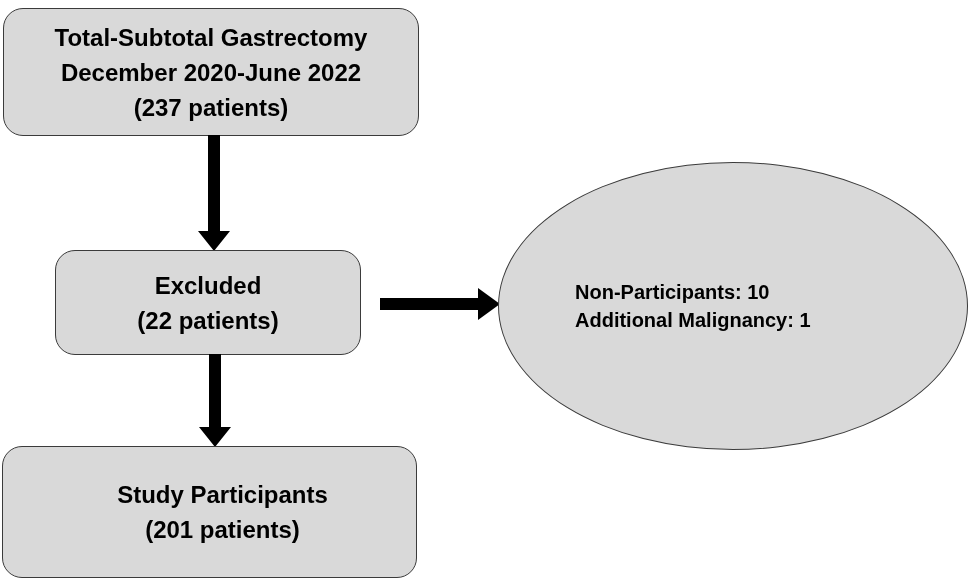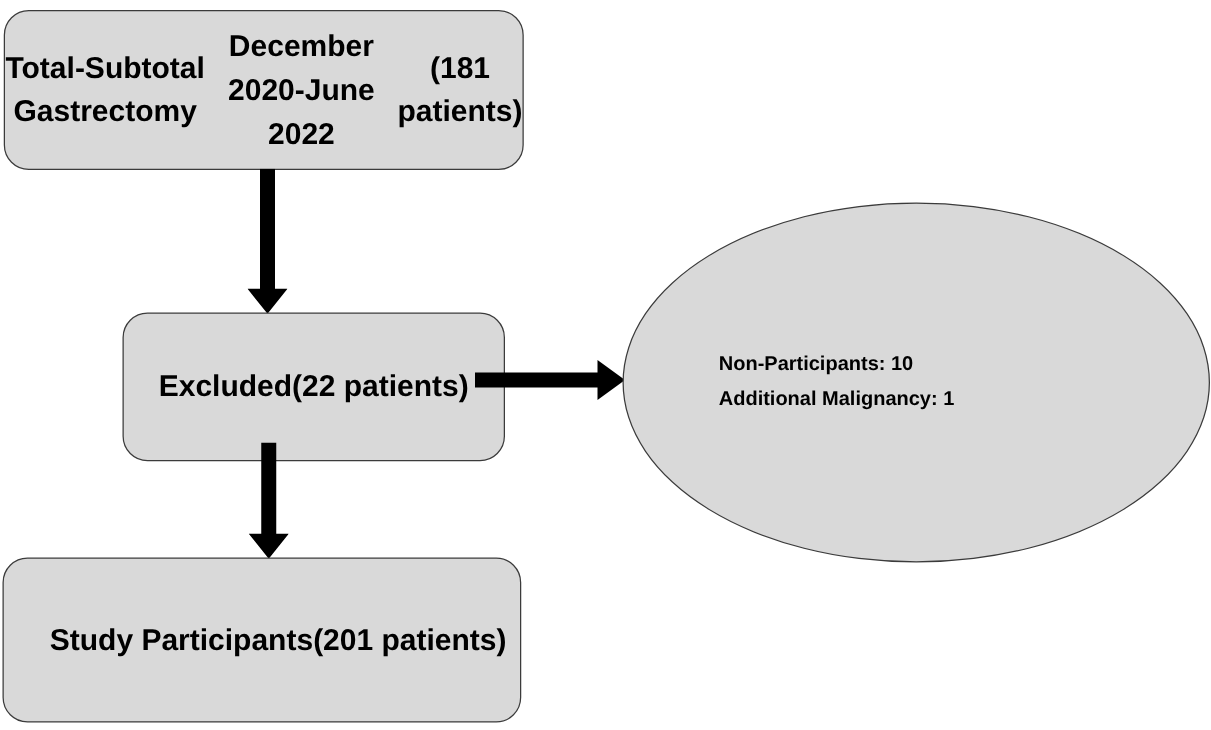--- a/index.html
+++ b/index.html
@@ -18,65 +18,65 @@
   }
   .canvas{
     position:absolute;left:0;top:0;width:969px;height:584px;background:#ffffff;
   }
   .box{
     position:absolute;
     background:var(--node-fill);
     border:1.5px solid var(--node-border);
     border-radius:20px;
     display:flex;
-    flex-direction:row;
+    flex-direction:column;
     justify-content:center;
     align-items:center;
     text-align:center;
     color:var(--text-color);
     font-weight:bold;
     font-size:24px;
     line-height:35px;
   }
   #box-total{left:3px;top:8px;width:416px;height:128px;}
-  #box-excluded{left:55px;top:250px;width:306px;height:119px;margin-left:43px;}
+  #box-excluded{left:55px;top:250px;width:306px;height:105px;}
   #box-study{left:2px;top:446px;width:415px;height:132px;padding-left:26px;}
   .ellipse{
     position:absolute;
     left:498px;top:162px;width:470px;height:288px;
     background:var(--node-fill);
     border:1.5px solid var(--node-border);
     border-radius:50%;
   }
   .ellipse-text{
     position:absolute;
     left:76px;top:50%;
     transform:translateY(-50%);
     width:320px;
     text-align:left;
     color:var(--text-color);
     font-weight:bold;
-    font-size:16px;
+    font-size:20px;
     line-height:28px;
   }
   .arrow{position:absolute;}
   #arrow-down-1{left:198px;top:135px;}
   #arrow-right-1{left:380px;top:288px;}
   #arrow-down-2{left:199px;top:354px;}
   .arrow polygon{fill:var(--arrow-color);}
 </style>
 </head>
 <body>
 
 <div class="canvas">
 
   <div class="box" id="box-total">
     <div class="box-line">Total-Subtotal Gastrectomy</div>
     <div class="box-line">December 2020-June 2022</div>
-    <div class="box-line">(181 patients)</div>
+    <div class="box-line">(237 patients)</div>
   </div>
 
   <svg class="arrow" id="arrow-down-1" width="32" height="116" viewBox="0 0 32 116">
     <polygon points="10,0 22,0 22,96 32,96 16,116 0,96 10,96"></polygon>
   </svg>
 
   <div class="box" id="box-excluded">
     <div class="box-line">Excluded</div>
     <div class="box-line">(22 patients)</div>
   </div>

